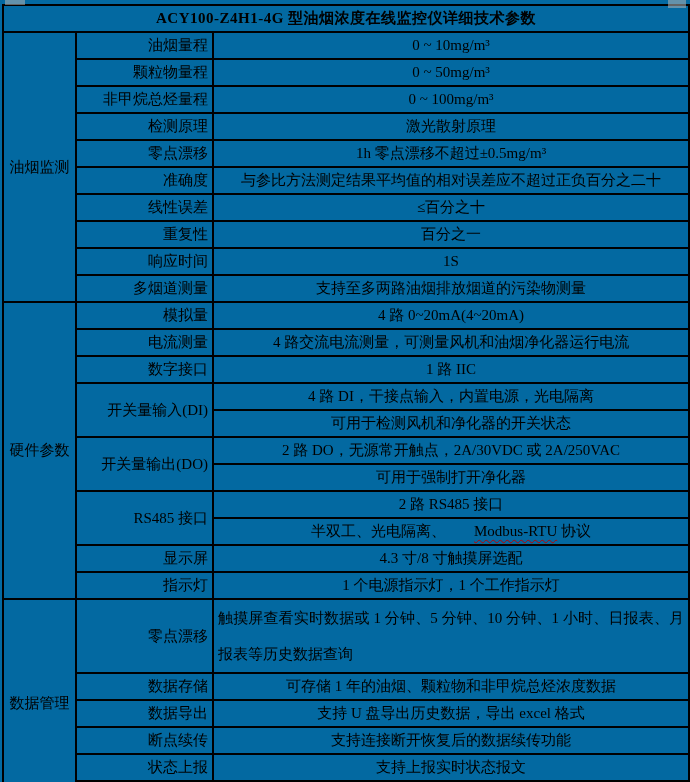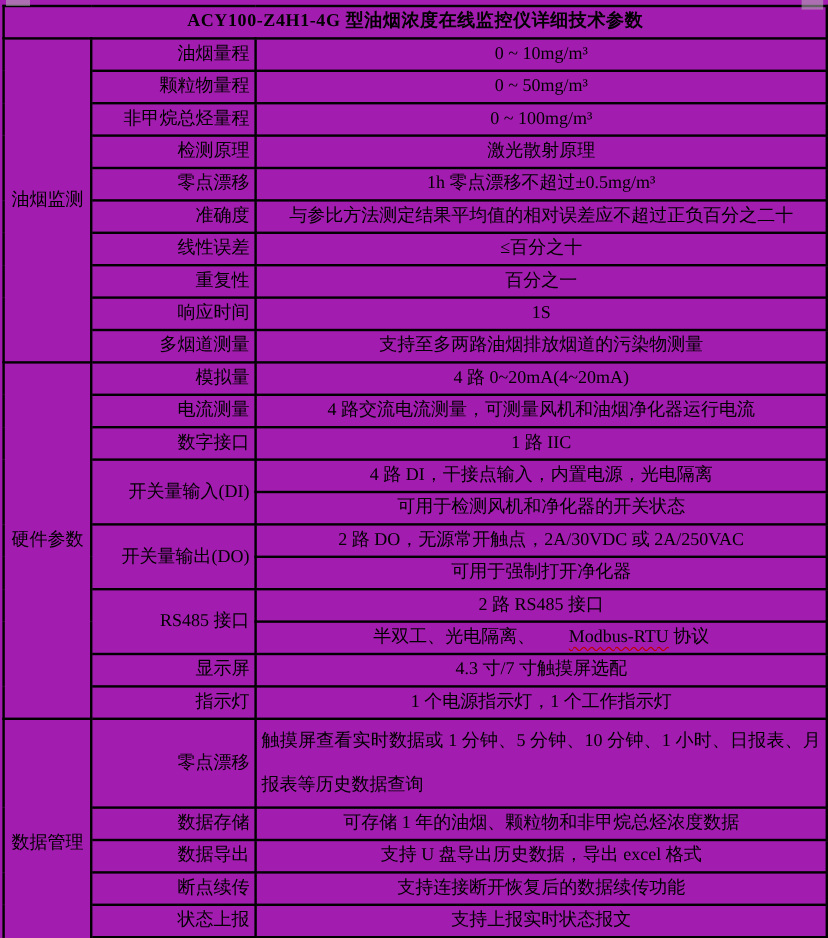--- a/index.html
+++ b/index.html
@@ -5,21 +5,21 @@
   html, body {
     margin: 0;
     padding: 0;
     background: #ffffff;
   }
   .page {
     position: relative;
     width: 690px;
     height: 782px;
     overflow: hidden;
-    background: #a21caf;
+    background: #0369a1;
     font-family: "Liberation Serif", "DejaVu Serif", serif;
     color: #000;
   }
   .artifact {
     position: absolute;
     background: #b5b5b5;
     opacity: .55;
   }
   .artifact.tl { left: 5px; top: 0; width: 20px; height: 5px; }
   .artifact.tr { left: 668px; top: 0; width: 18px; height: 8px; }
@@ -159,21 +159,21 @@
     </tr>
     <tr class="std">
       <td class="param-cell" rowspan="2">RS485 接口</td>
       <td class="value-cell">2 路 RS485 接口</td>
     </tr>
     <tr class="std">
       <td class="value-cell"><span>半双工、光电隔离、</span><span class="spellcheck">Modbus-RTU</span><span> 协议</span></td>
     </tr>
     <tr class="std">
       <td class="param-cell">显示屏</td>
-      <td class="value-cell">4.3 寸/7 寸触摸屏选配</td>
+      <td class="value-cell">4.3 寸/8 寸触摸屏选配</td>
     </tr>
     <tr class="std">
       <td class="param-cell">指示灯</td>
       <td class="value-cell">1 个电源指示灯，1 个工作指示灯</td>
     </tr>
 
     <tr class="tall">
       <td class="section-cell" rowspan="6">数据管理</td>
       <td class="param-cell">零点漂移</td>
       <td class="value-cell justify">触摸屏查看实时数据或 1 分钟、5 分钟、10 分钟、1 小时、日报表、月报表等历史数据查询</td>

